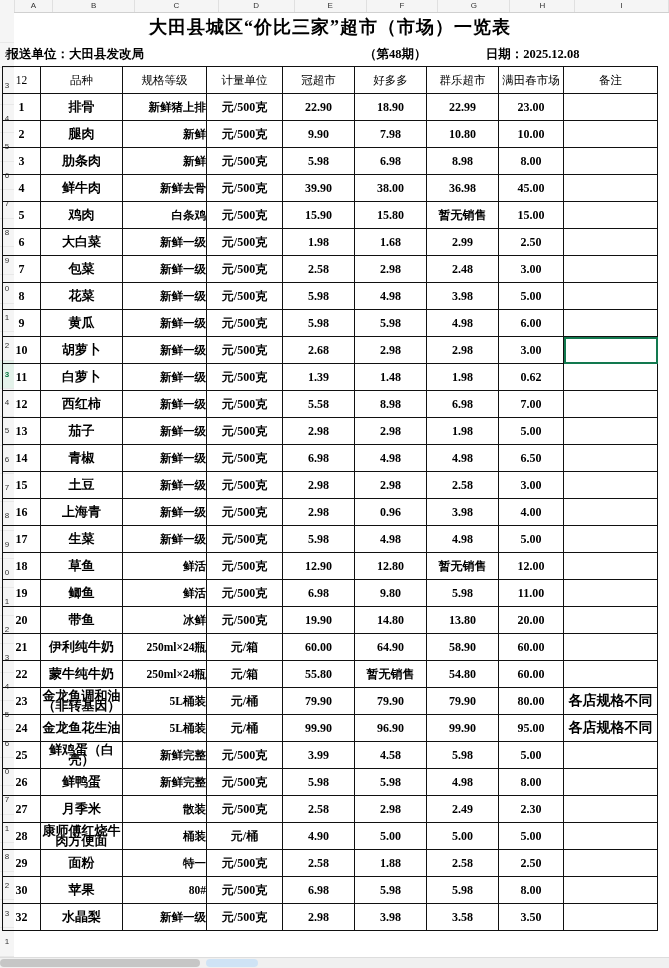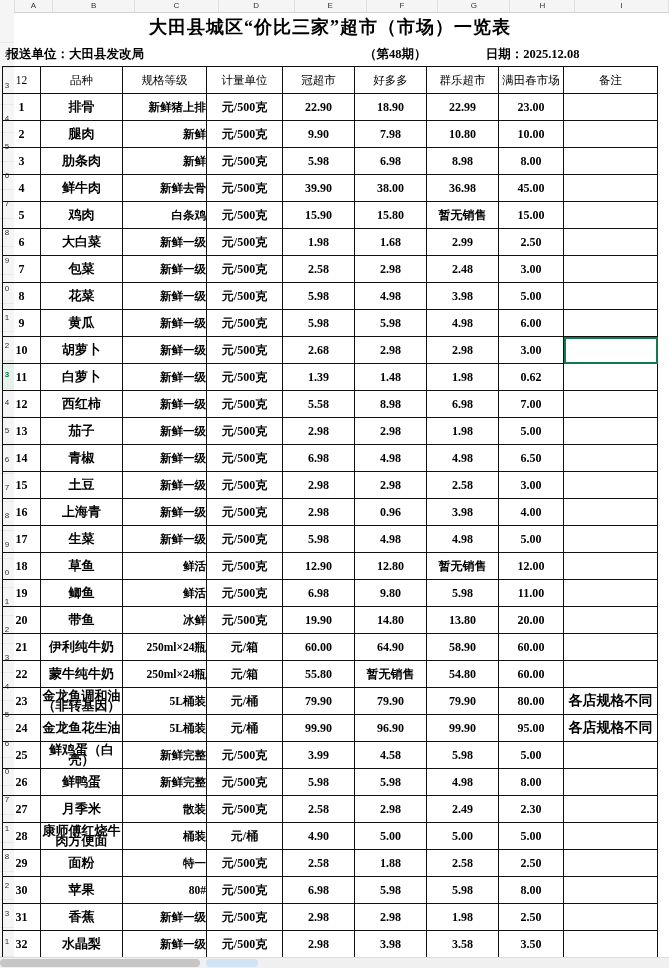--- a/index.html
+++ b/index.html
@@ -459,31 +459,20 @@
           <td class="name">苹果</td>
           <td class="spec">80#</td>
           <td class="unit">元/500克</td>
           <td class="price">6.98</td>
           <td class="price">5.98</td>
           <td class="price">5.98</td>
           <td class="price">8.00</td>
           <td class="note"></td>
         </tr>
       <tr>
-          <td class="idx">31</td>
-          <td class="name">香蕉</td>
-          <td class="spec">新鲜一级</td>
-          <td class="unit">元/500克</td>
-          <td class="price">2.98</td>
-          <td class="price">2.98</td>
-          <td class="price">1.98</td>
-          <td class="price">2.50</td>
-          <td class="note"></td>
-        </tr>
-      <tr>
           <td class="idx">32</td>
           <td class="name">水晶梨</td>
           <td class="spec">新鲜一级</td>
           <td class="unit">元/500克</td>
           <td class="price">2.98</td>
           <td class="price">3.98</td>
           <td class="price">3.58</td>
           <td class="price">3.50</td>
           <td class="note"></td>
         </tr>

